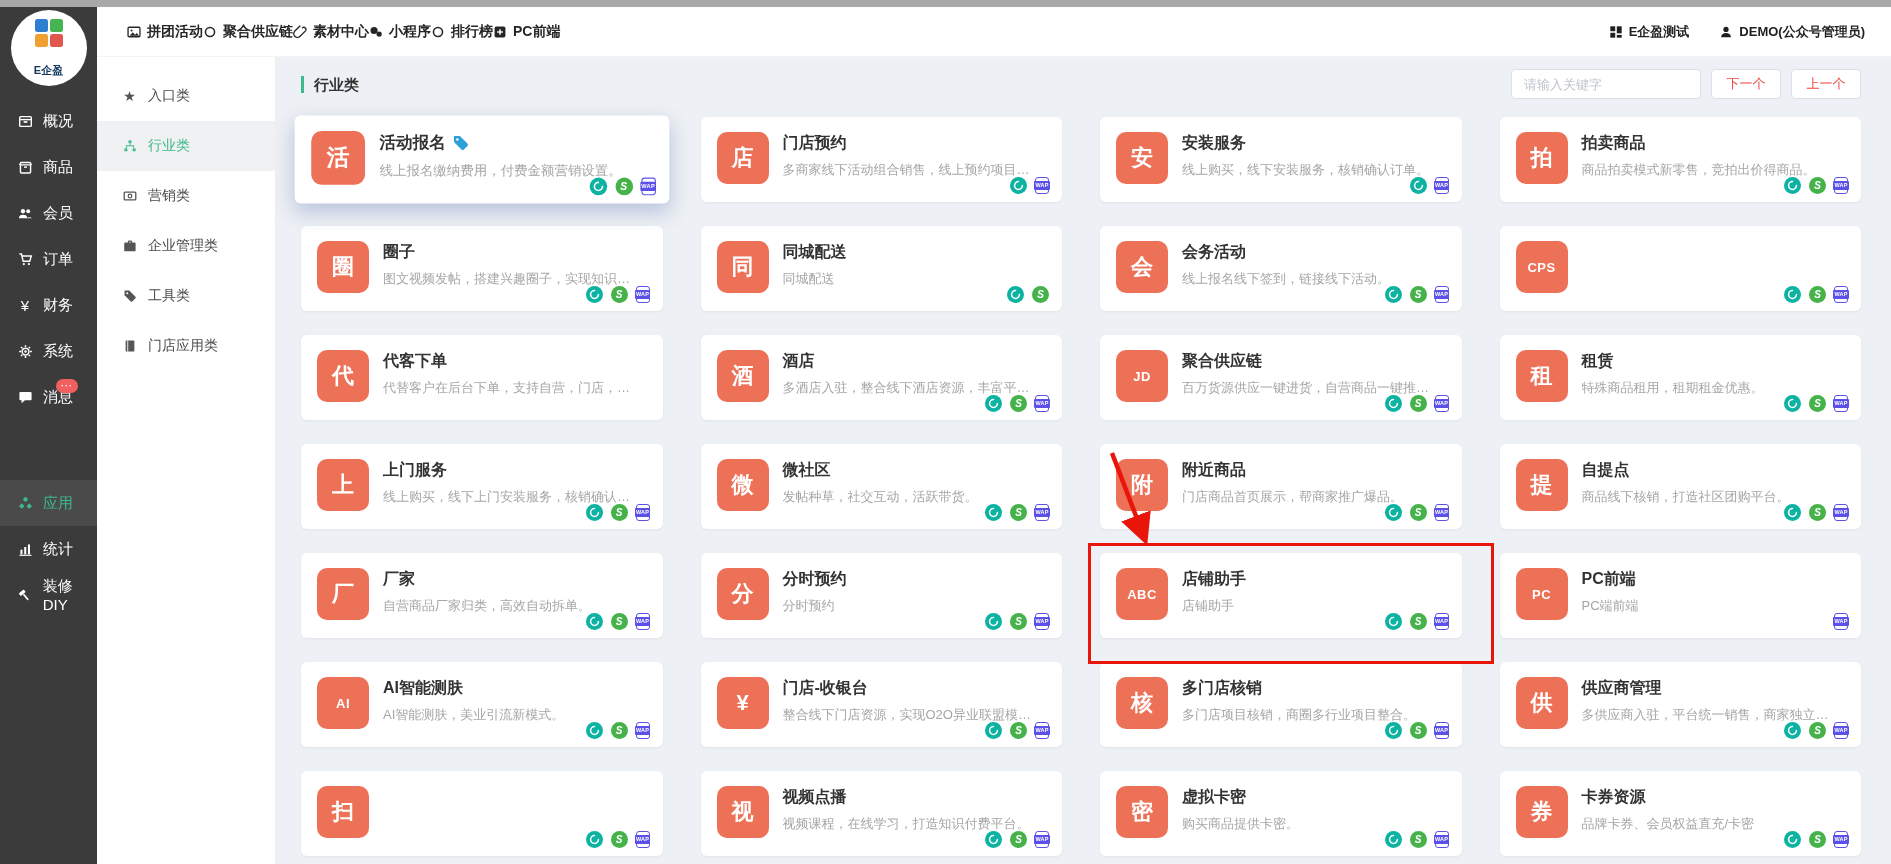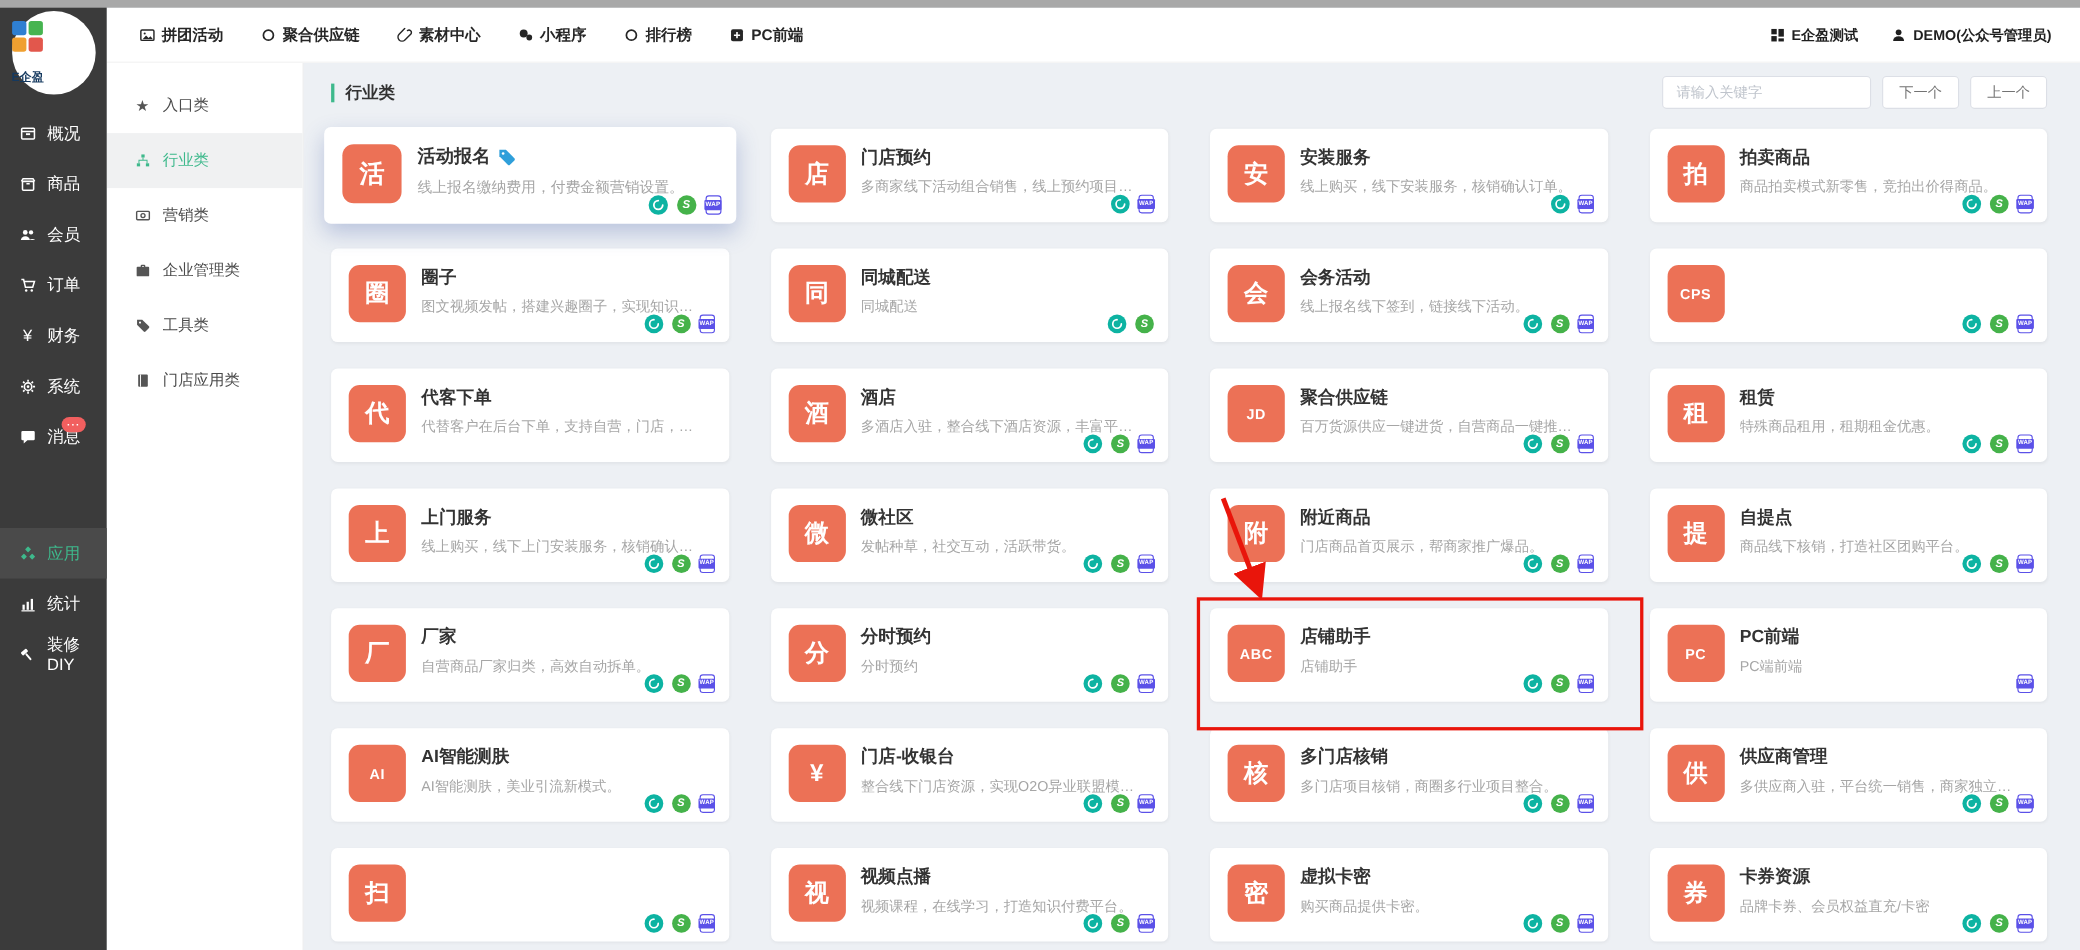--- a/index.html
+++ b/index.html
@@ -3,36 +3,36 @@
 <meta charset="utf-8">
 <style>
   *{box-sizing:border-box;margin:0;padding:0}
   html,body{width:1891px;height:864px}
   body{font-family:"Liberation Sans","DejaVu Sans",sans-serif;background:#edf0f4;overflow:hidden}
   .page{position:relative;width:1891px;height:864px;overflow:hidden;background:#edf0f4}
   .top-strip{position:absolute;top:0;left:0;width:100%;height:7px;background:#a8a8a8;z-index:60}
 
   
   .dark-sidebar{position:absolute;left:0;top:0;width:97px;height:100%;background:#3b3b3b;z-index:40}
-  .logo{margin:10px auto 0;width:76px;height:76px;background:#fff;border-radius:50%;display:flex;flex-direction:column;align-items:flex-start;justify-content:center;gap:16px}
+  .logo{margin:10px auto 0;width:76px;height:76px;background:#fff;border-radius:50%;display:flex;flex-direction:column;align-items:center;justify-content:center;gap:16px}
   .logo-blocks{display:grid;grid-template-columns:13px 13px;grid-auto-rows:13px;gap:2px}
   .lb{border-radius:2.5px}
   .lb1{background:#2f7fd1}.lb2{background:#46b450}.lb3{background:#f0a030}.lb4{background:#e2574c}
   .logo-text{font-size:11px;font-weight:bold;color:#15395f}
   .side-nav{margin-top:12px}
   .side-item{display:flex;align-items:center;gap:9px;height:46px;padding-left:16px;color:#fff;font-size:15px;cursor:pointer;position:relative}
   .side-item .icon{width:18px;font-size:15px;display:inline-flex;justify-content:center;align-items:center}
   .side-item .icon svg{width:1em;height:1em}
   .side-item.active{background:#4a4a4a;color:#3eb98c}
   .side-item.gap-top{margin-top:60px}
   .badge{position:absolute;top:5px;left:56px;background:#f15f5f;color:#fff;font-size:9px;line-height:8px;padding:3px 5px;border-radius:9px;letter-spacing:1px;font-weight:bold}
 
   
   .app-header{position:absolute;left:97px;top:7px;right:0;height:50px;background:#fff;display:flex;align-items:center;z-index:30;border-bottom:1px solid #f3f3f3}
-  .top-nav{display:flex;gap:34px;padding-left:30px}
+  .top-nav{display:flex;padding-left:30px}
   .topnav-item{display:flex;align-items:center;gap:6px;font-size:14px;font-weight:700;color:#262626;cursor:pointer;white-space:nowrap}
   .topnav-item .icon{font-size:14px;display:inline-flex}
   .topnav-item .icon svg{width:1em;height:1em}
   .header-right{margin-left:auto;display:flex;gap:30px;padding-right:26px;}
   .hr-item{display:flex;align-items:center;gap:6px;font-size:13px;color:#1f1f1f;font-weight:600;cursor:pointer;white-space:nowrap}
   .hr-item .icon{font-size:14px;display:inline-flex}
   .hr-item .icon svg{width:1em;height:1em}
 
   
   .cat-sidebar{position:absolute;left:97px;top:57px;width:178px;bottom:0;background:#fff;z-index:20;padding-top:14px;box-shadow:1px 0 0 #eee}
@@ -40,23 +40,23 @@
   .cat-item .icon{color:#555;font-size:14px;width:17px;display:inline-flex;justify-content:center}
   .cat-item .icon svg{width:1em;height:1em}
   .cat-item.active{background:#f0f1f2;color:#3eb98c}
   .cat-item.active .icon{color:#3eb98c}
 
   
   .main{position:absolute;left:275px;top:57px;right:0;bottom:0;padding:10px 30px 0 26px;overflow:hidden}
   .main-header{display:flex;align-items:center;height:34px}
   .section-title{font-size:15px;font-weight:700;color:#333;border-left:3px solid #3eb98c;padding-left:10px;line-height:17px}
   .controls{margin-left:auto;display:flex;gap:10px}
-  .controls input{width:190px;height:30px;border:1px solid #dcdfe6;border-radius:4px;padding:0 12px;font-size:13px;color:#333;outline:none;background:#fff;font-family:Liberation Serif, serif}
+  .controls input{width:190px;height:30px;border:1px solid #dcdfe6;border-radius:4px;padding:0 12px;font-size:13px;color:#333;outline:none;background:#fff;font-family:Liberation Sans, sans-serif}
   .controls input::placeholder{color:#bfc4cc}
-  .controls button{width:70px;height:30px;background:#fff;border:1px solid #dcdfe6;border-radius:4px;font-size:13px;color:#737373;cursor:pointer;font-family:inherit}
+  .controls button{width:70px;height:30px;background:#fff;border:1px solid #dcdfe6;border-radius:4px;font-size:13px;color:#ef4444;cursor:pointer;font-family:inherit}
 
   .grid-wrap{position:relative;margin-top:16px}
   .grid{display:grid;grid-template-columns:repeat(4,1fr);column-gap:38px;row-gap:24px}
   .card{position:relative;height:85px;background:#fff;border-radius:6px;box-shadow:0 1px 3px rgba(0,0,0,.05);padding:15px 16px;display:flex;gap:14px;cursor:pointer}
   .card.elevated{box-shadow:0 8px 20px rgba(50,80,160,.28);transform:scale(1.035);z-index:5}
   .tile{width:52px;height:52px;border-radius:10px;background:#ec7156;color:#fff;display:flex;align-items:center;justify-content:center;flex:none;font-weight:bold}
   .tile .glyph{font-size:22px;line-height:1}
   .tile.small .glyph{font-size:13px;letter-spacing:.5px}
   .info{min-width:0;padding-top:1px}
   .title-row{display:flex;align-items:center;gap:6px}

